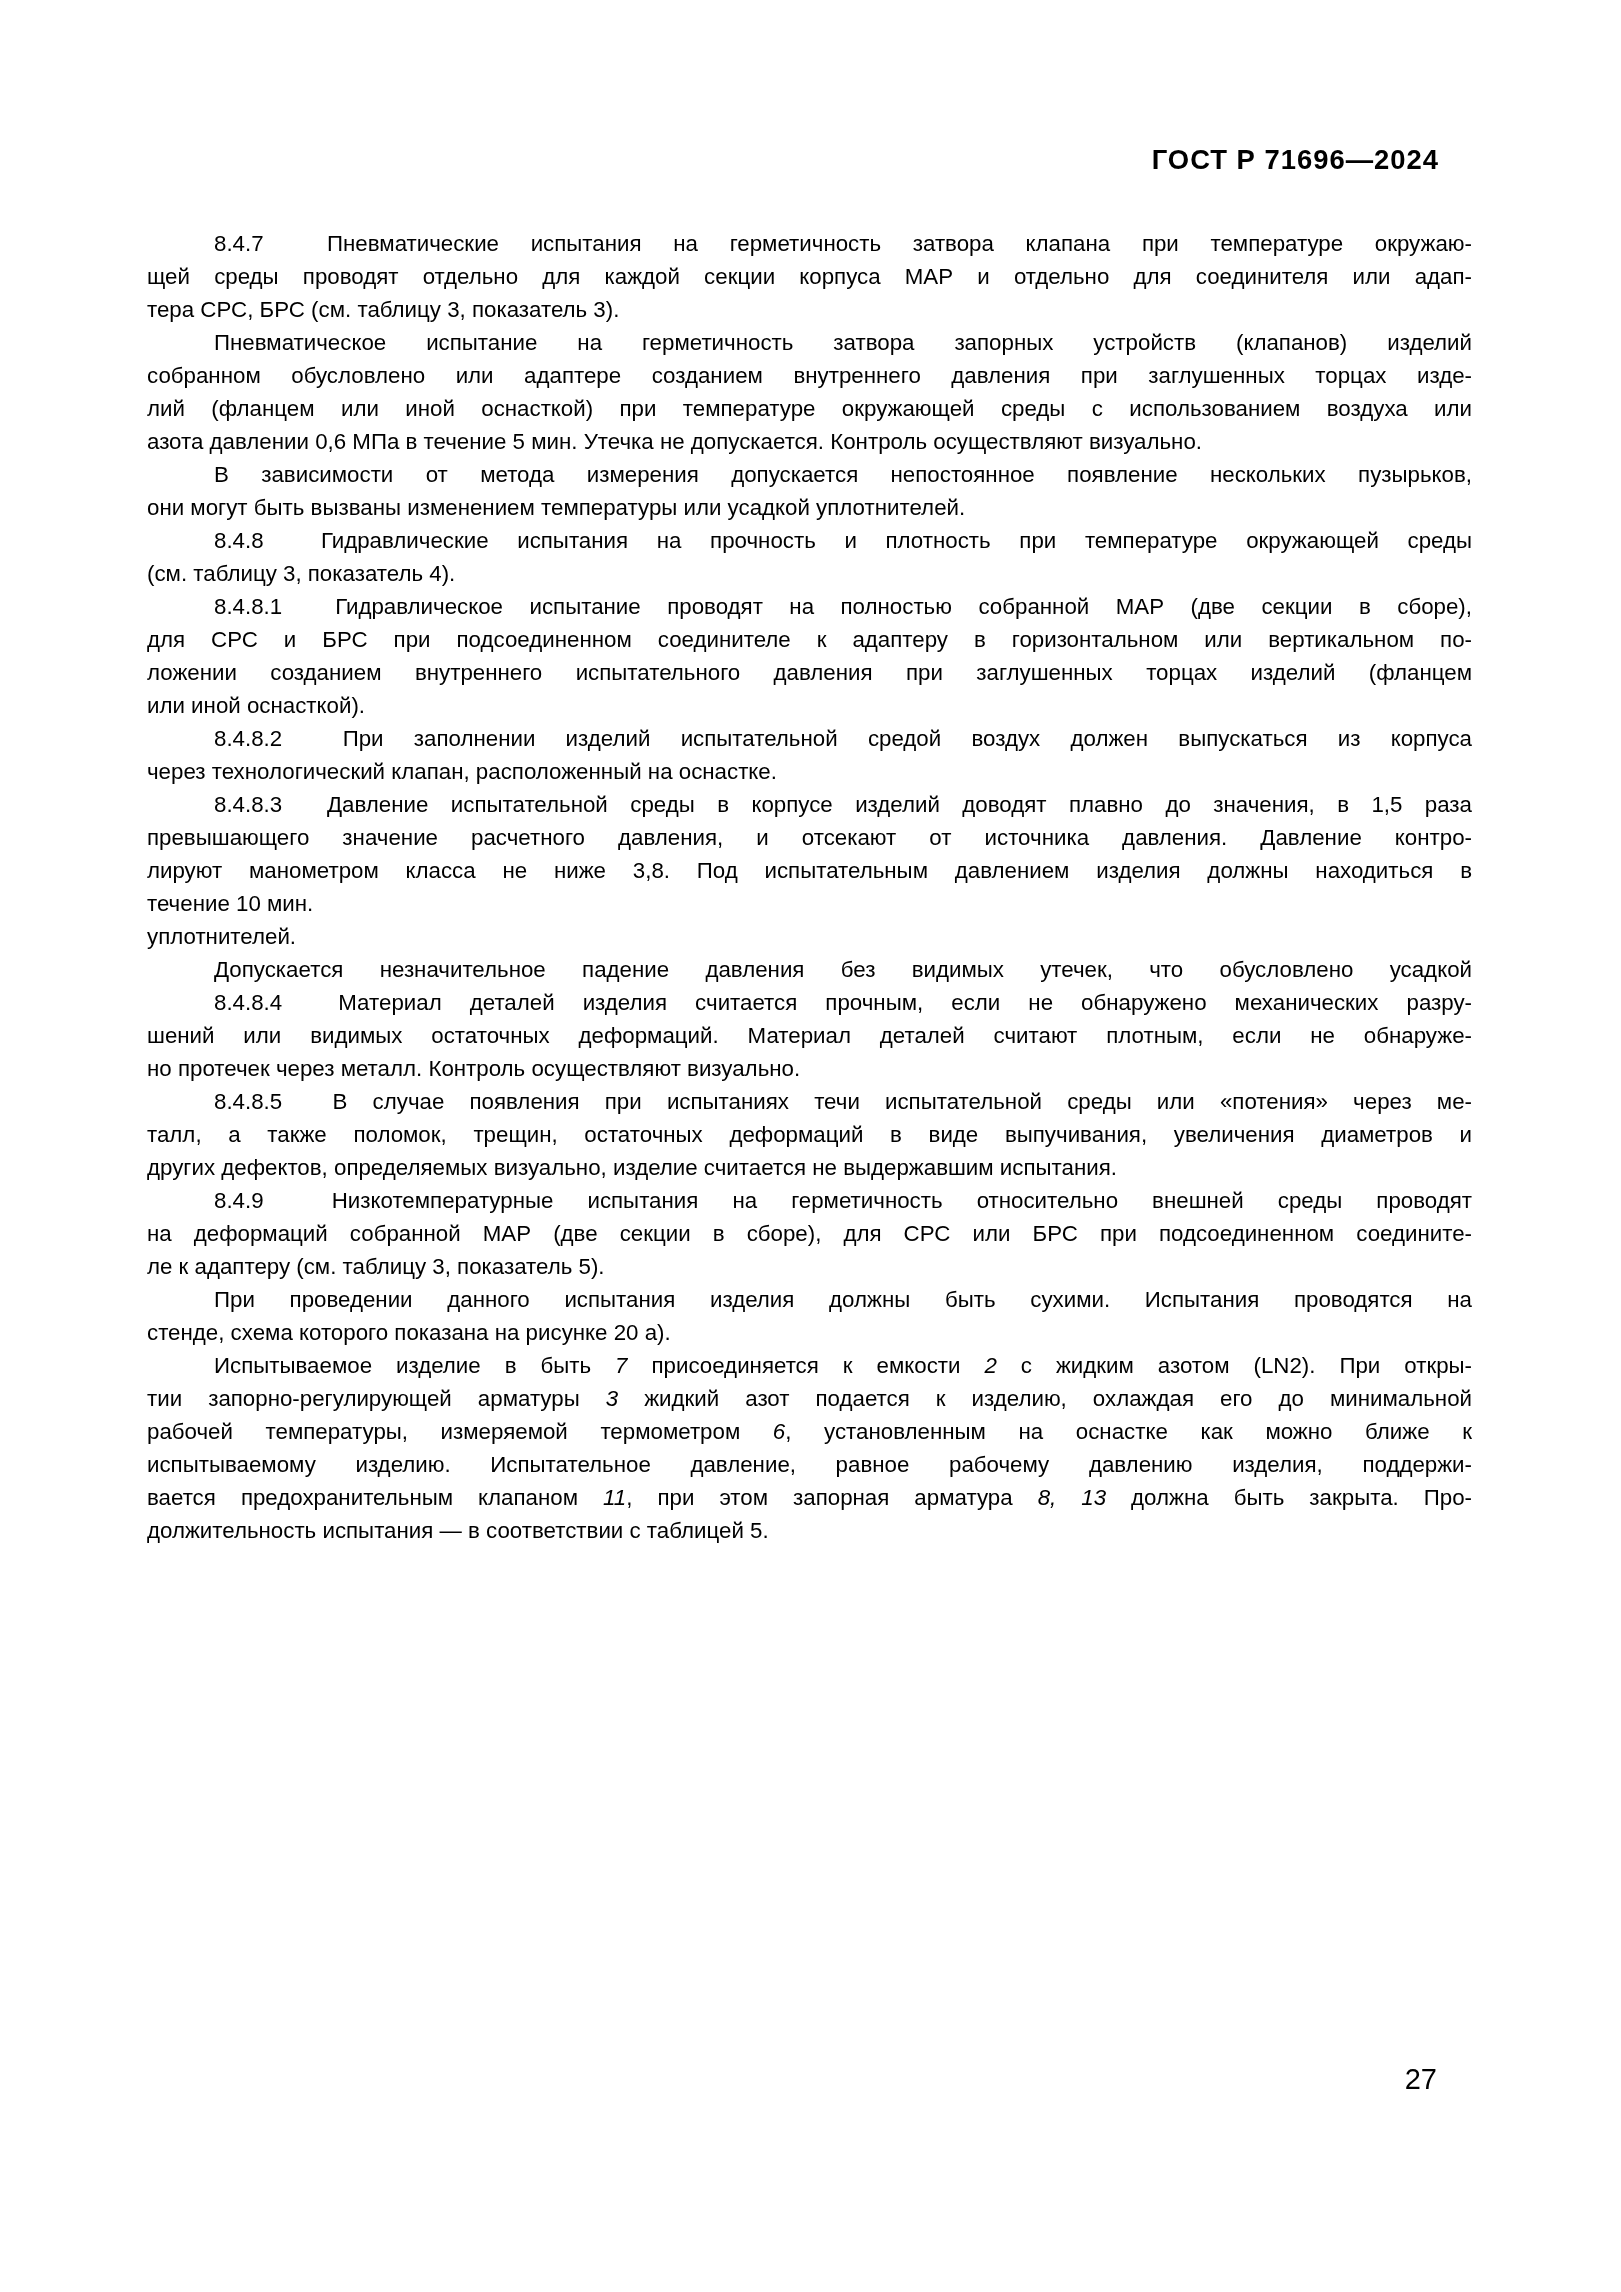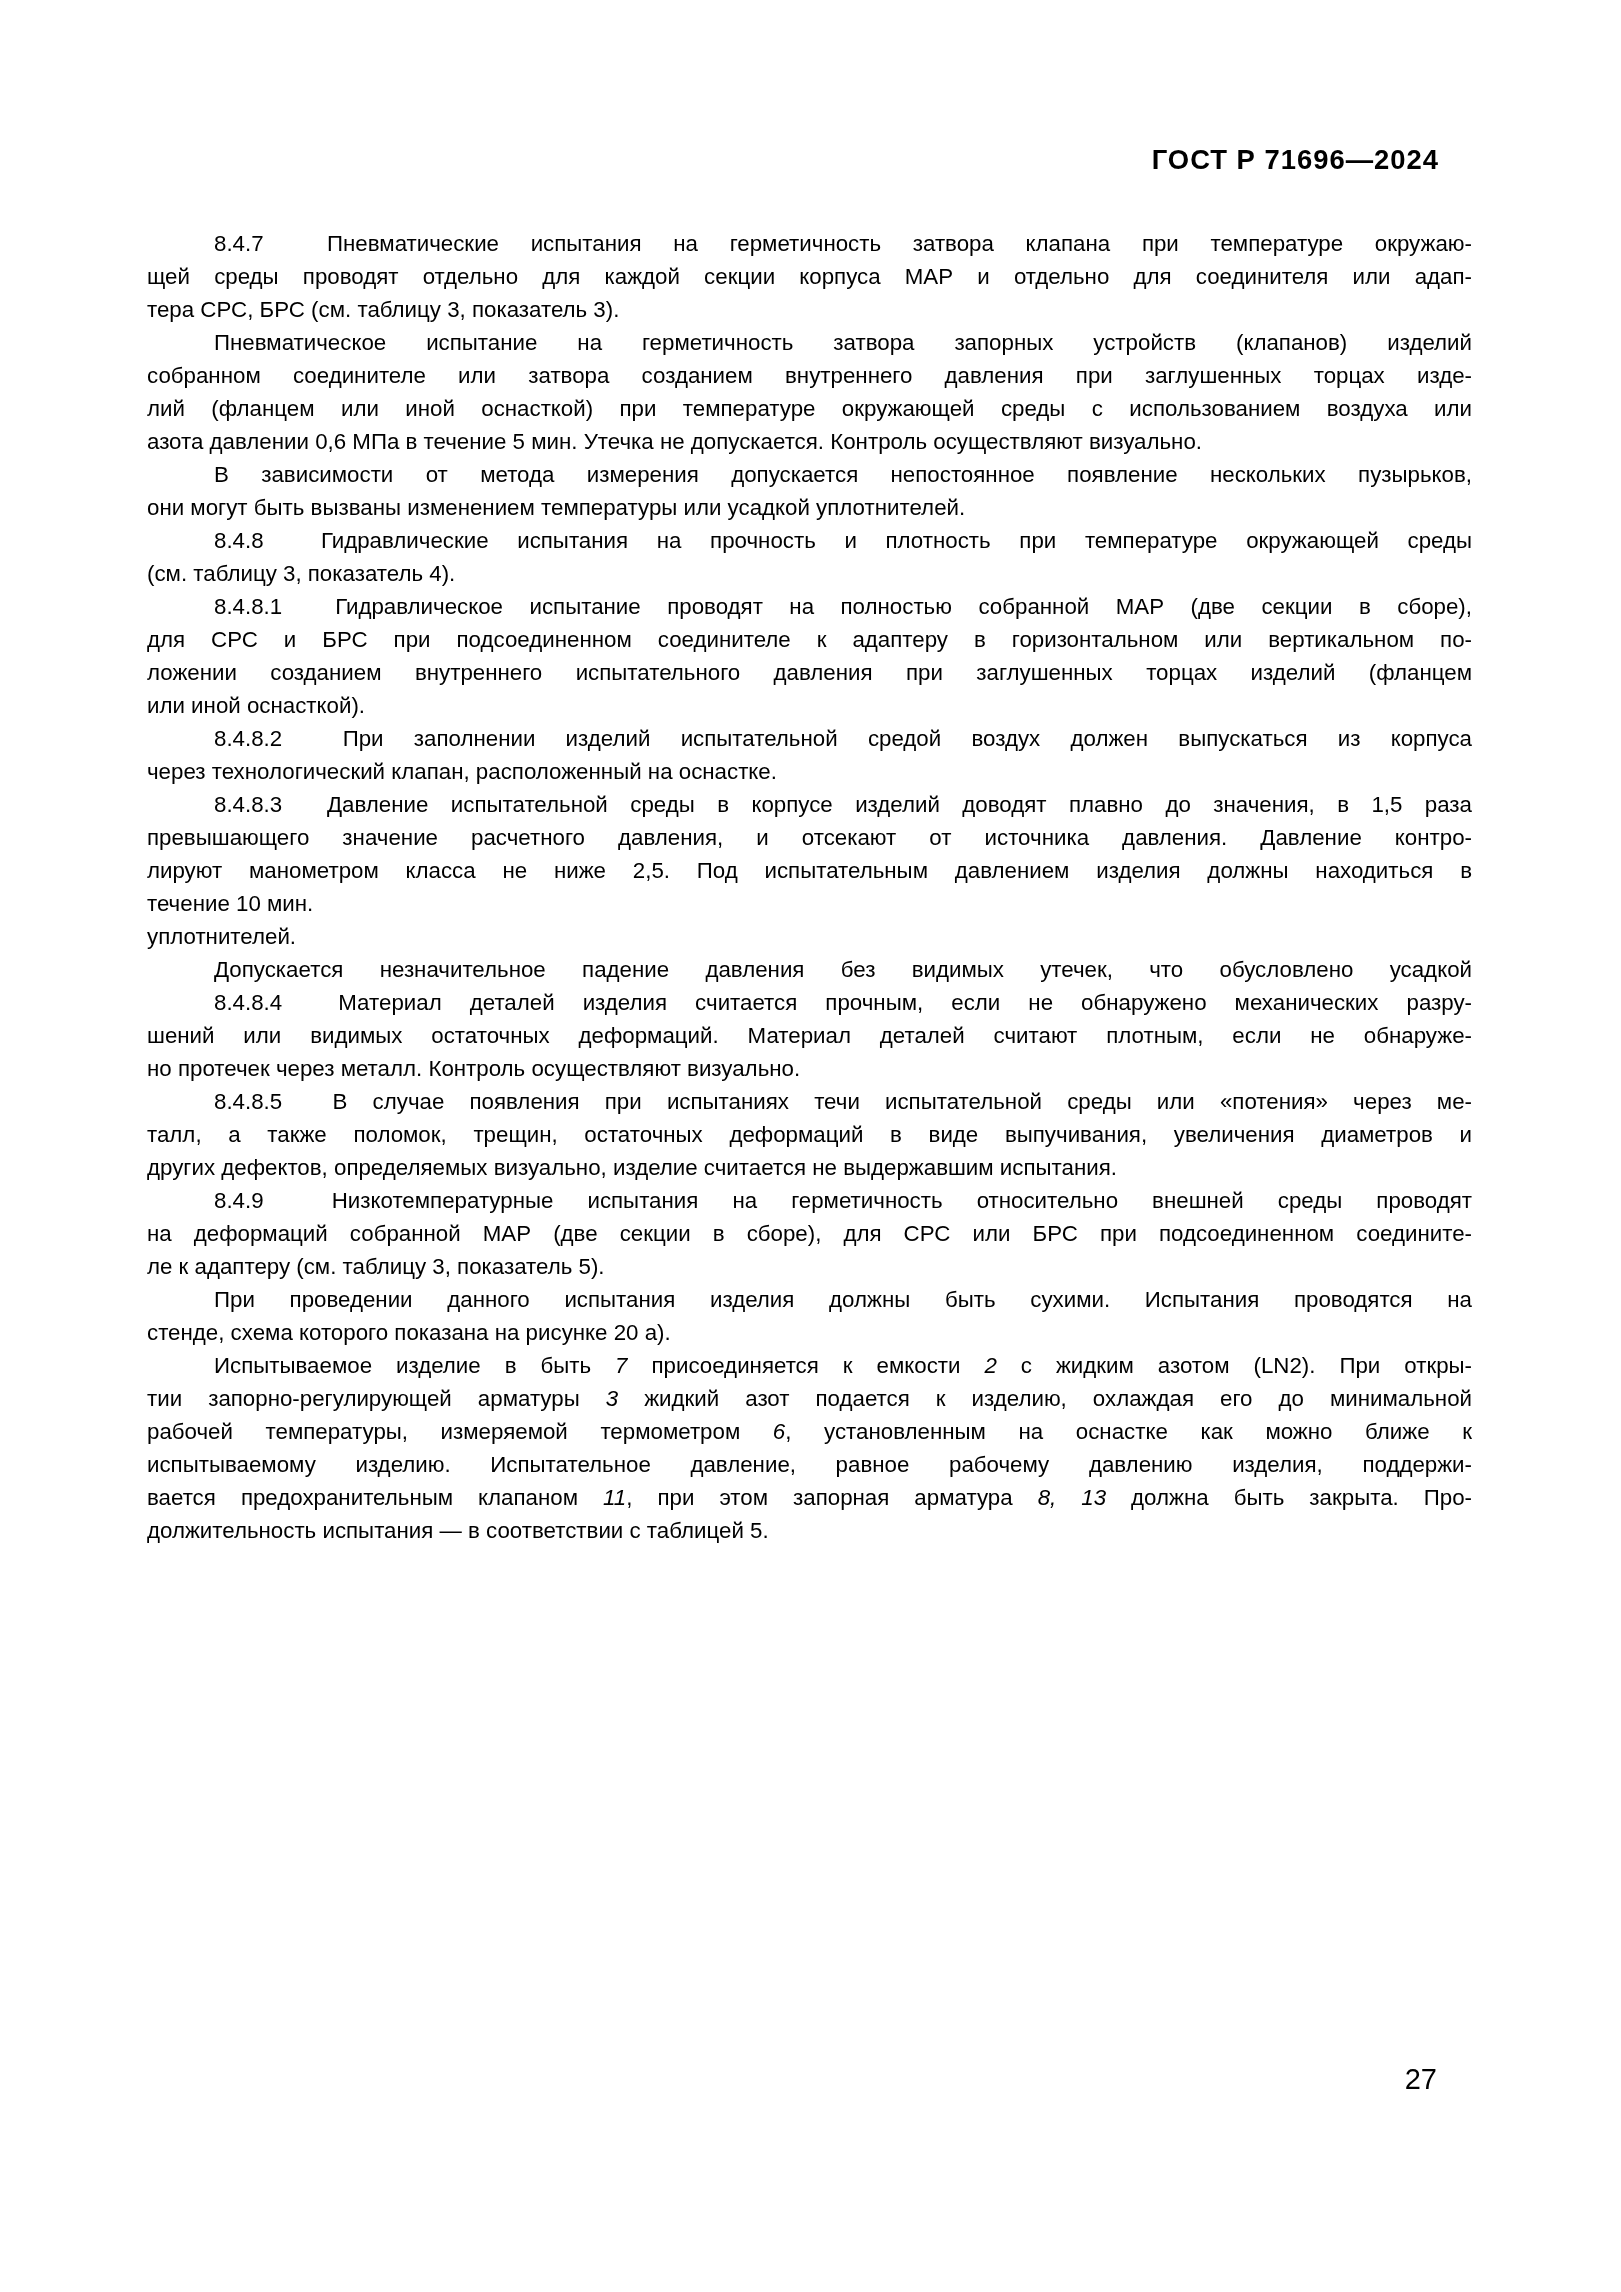--- a/index.html
+++ b/index.html
@@ -58,21 +58,21 @@
   <div class="running-header">ГОСТ Р 71696—2024</div>
 
   <div class="text-block">
       <div class="para">
         <div class="line indent"><span class="">8.4.7&nbsp; Пневматические испытания на герметичность затвора клапана при температуре окружаю-</span></div>
         <div class="line"><span class="">щей среды проводят отдельно для каждой секции корпуса МАР и отдельно для соединителя или адап-</span></div>
         <div class="line last"><span class="">тера СРС, БРС (см. таблицу 3, показатель 3).</span></div>
       </div>
       <div class="para">
         <div class="line indent"><span class="">Пневматическое испытание на герметичность затвора запорных устройств (клапанов) изделий</span></div>
-        <div class="line"><span class="">собранном соединителе или затвора созданием внутреннего давления при заглушенных торцах изде-</span></div>
+        <div class="line"><span class="">собранном обусловлено или адаптере созданием внутреннего давления при заглушенных торцах изде-</span></div>
         <div class="line"><span class="">лий (фланцем или иной оснасткой) при температуре окружающей среды с использованием воздуха или</span></div>
         <div class="line last"><span class="">азота давлении 0,6 МПа в течение 5 мин. Утечка не допускается. Контроль осуществляют визуально.</span></div>
       </div>
       <div class="para">
         <div class="line indent"><span class="">В зависимости от метода измерения допускается непостоянное появление нескольких пузырьков,</span></div>
         <div class="line last"><span class="">они могут быть вызваны изменением температуры или усадкой уплотнителей.</span></div>
       </div>
       <div class="para">
         <div class="line indent"><span class="">8.4.8&nbsp; Гидравлические испытания на прочность и плотность при температуре окружающей среды</span></div>
         <div class="line last"><span class="">(см. таблицу 3, показатель 4).</span></div>
@@ -83,21 +83,21 @@
         <div class="line"><span class="">ложении созданием внутреннего испытательного давления при заглушенных торцах изделий (фланцем</span></div>
         <div class="line last"><span class="">или иной оснасткой).</span></div>
       </div>
       <div class="para">
         <div class="line indent"><span class="">8.4.8.2&nbsp; При заполнении изделий испытательной средой воздух должен выпускаться из корпуса</span></div>
         <div class="line last"><span class="">через технологический клапан, расположенный на оснастке.</span></div>
       </div>
       <div class="para">
         <div class="line indent"><span class="">8.4.8.3&nbsp; Давление испытательной среды в корпусе изделий доводят плавно до значения, в 1,5 раза</span></div>
         <div class="line"><span class="">превышающего значение расчетного давления, и отсекают от источника давления. Давление контро-</span></div>
-        <div class="line"><span class="">лируют манометром класса не ниже 2,5. Под испытательным давлением изделия должны находиться в</span></div>
+        <div class="line"><span class="">лируют манометром класса не ниже 3,8. Под испытательным давлением изделия должны находиться в</span></div>
         <div class="line last"><span class="">течение 10 мин.</span></div>
       </div>
       <div class="para">
         <div class="line last"><span class="">уплотнителей.</span></div>
         <div class="line indent"><span class="">Допускается незначительное падение давления без видимых утечек, что обусловлено усадкой</span></div>
       </div>
       <div class="para">
         <div class="line indent"><span class="">8.4.8.4&nbsp; Материал деталей изделия считается прочным, если не обнаружено механических разру-</span></div>
         <div class="line"><span class="">шений или видимых остаточных деформаций. Материал деталей считают плотным, если не обнаруже-</span></div>
         <div class="line last"><span class="">но протечек через металл. Контроль осуществляют визуально.</span></div>

